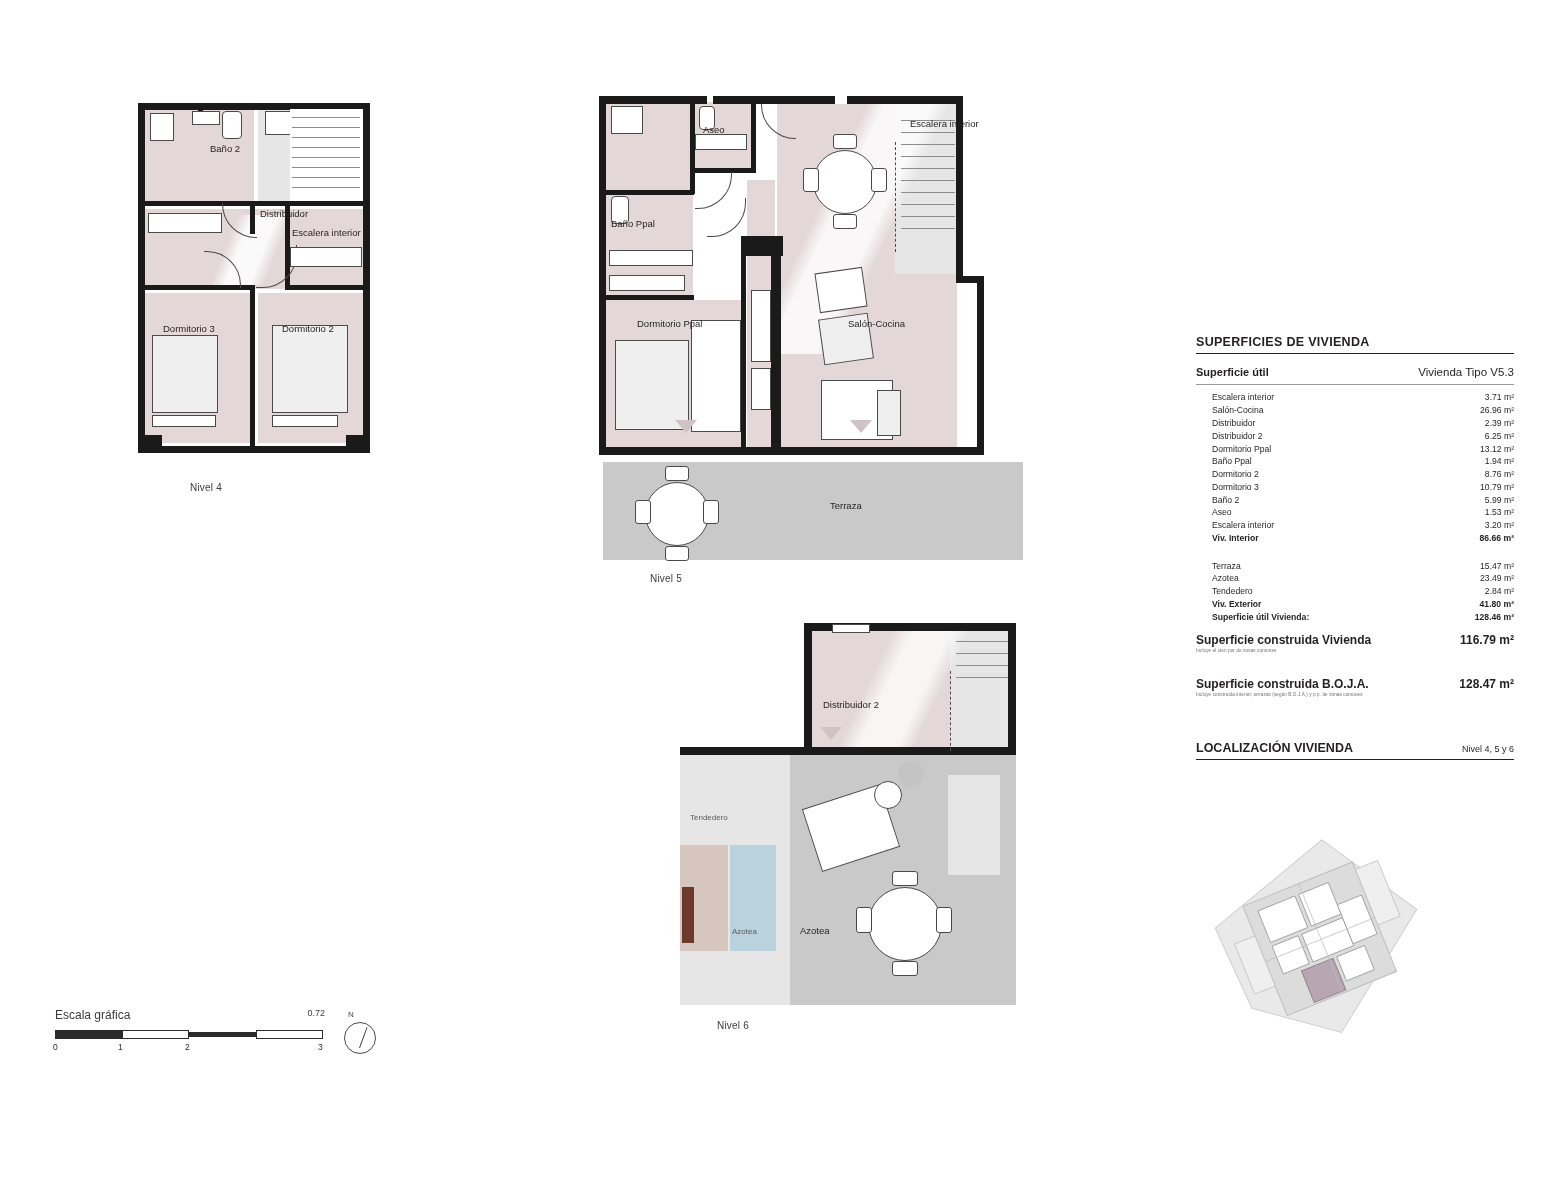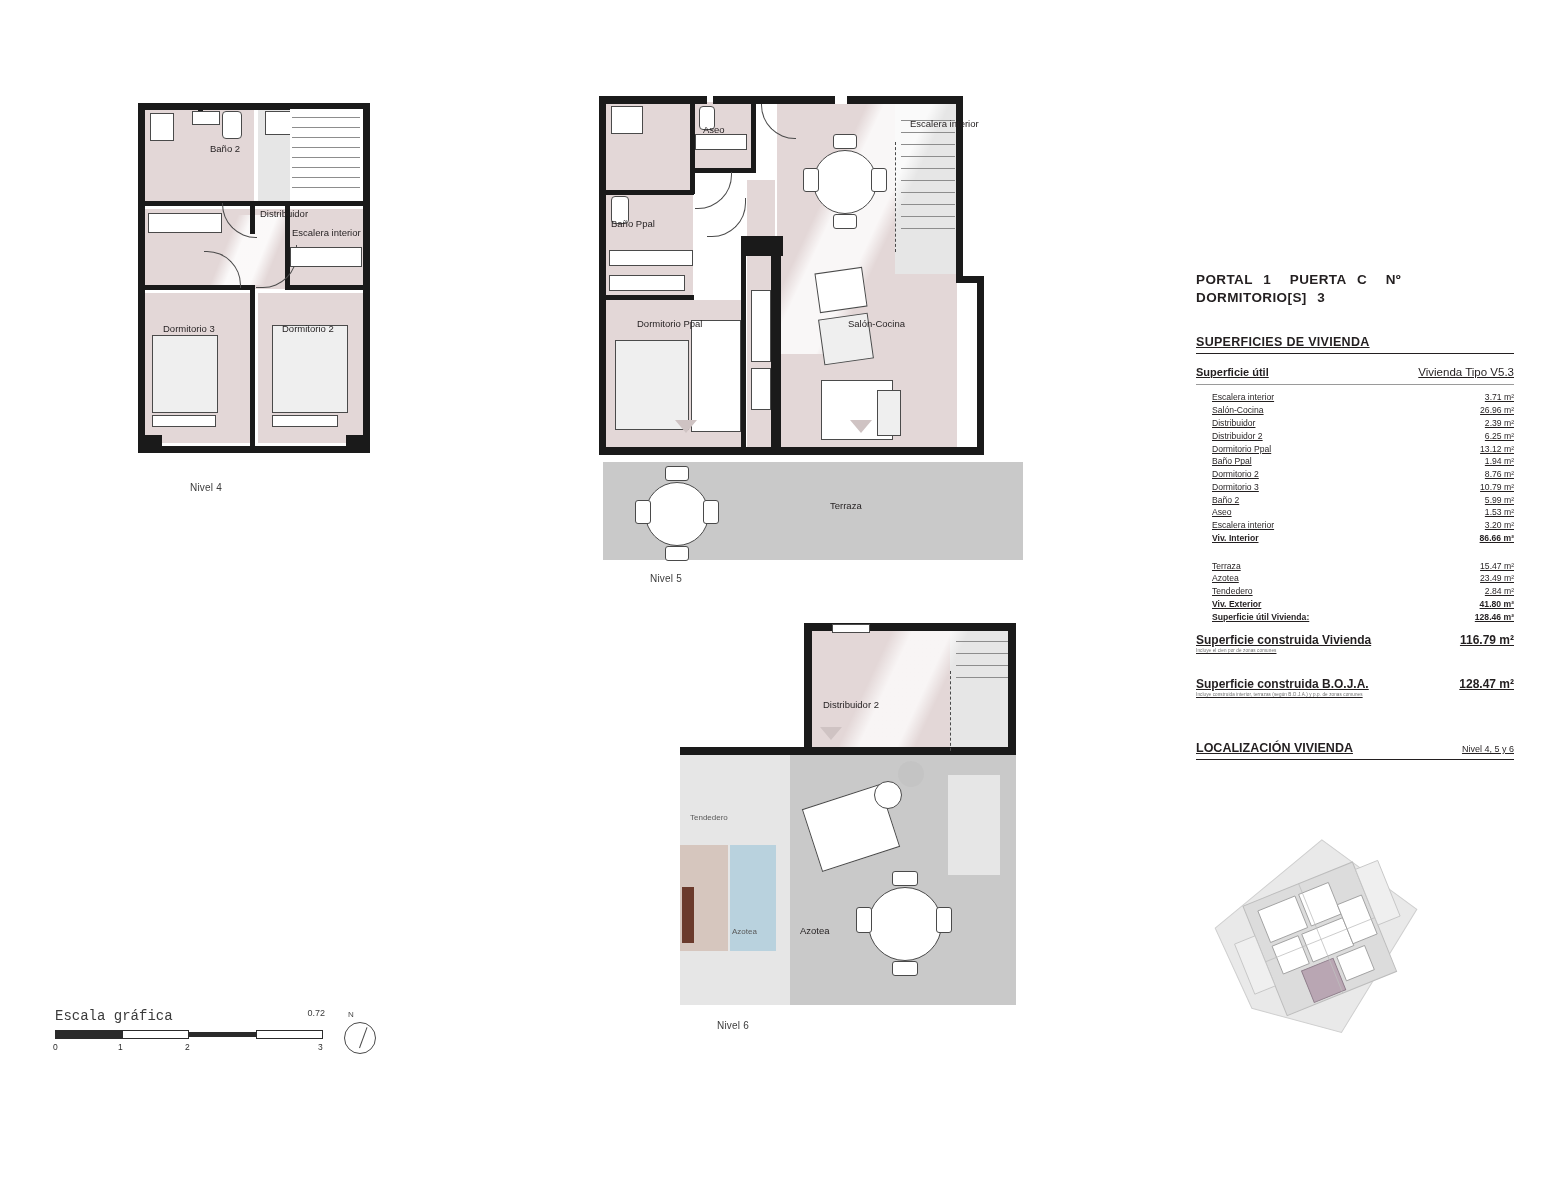--- a/index.html
+++ b/index.html
@@ -39,21 +39,21 @@
   .tbl td{font-size:8.6px;padding:1.4px 0;color:#231f20;}
   .tbl td.v{text-align:right;width:78px;}
   .tbl tr.b td{font-weight:bold;}
   .totline{display:flex;justify-content:space-between;align-items:flex-end;margin-top:10px;}
   .totline .l{font-size:12px;font-weight:bold;}
   .totline .r{font-size:12px;font-weight:bold;}
   .fineprint{font-size:4.6px;color:#6e6e6e;letter-spacing:.1px;margin-top:1px;}
 
   
   .scalewrap{position:absolute;left:55px;top:1008px;width:270px;}
-  .scale-title{font-size:14px;color:#3b3b3b;font-family:Liberation Mono, monospace;}
+  .scale-title{font-size:12px;color:#3b3b3b;}
   .scale-val{position:absolute;right:0;top:0;font-size:9px;color:#3b3b3b;}
   .sbar{position:absolute;top:22px;left:0;width:268px;height:9px;}
   .sbar .seg{position:absolute;top:0;height:9px;border:1px solid #2b2b2b;box-sizing:border-box;}
   .sbar .dark{background:#2b2b2b;}
   .sbar .lite{background:#ffffff;}
   .snum{position:absolute;top:34px;font-size:8.5px;color:#2b2b2b;}
 
   .compass{position:absolute;left:340px;top:1010px;width:42px;height:44px;}
   .compass .circ{position:absolute;left:4px;top:12px;width:30px;height:30px;border:1px solid #4a4a4a;border-radius:50%;}
   .compass .needle{position:absolute;left:19px;top:16px;width:1px;height:22px;background:#4a4a4a;transform:rotate(20deg);transform-origin:bottom center;}
@@ -248,30 +248,22 @@
     <div class="room fill-lgrey" style="left:288px;top:160px;width:52px;height:100px;"></div>
 
     <div class="lbl" style="left:163px;top:84px;">Distribuidor 2</div>
     <div class="lbl-sm" style="left:30px;top:198px;">Tendedero</div>
     <div class="lbl-sm" style="left:72px;top:312px;">Azotea</div>
     <div class="lbl" style="left:140px;top:310px;">Azotea</div>
     <div style="position:absolute;left:160px;top:112px;width:0;height:0;border-left:11px solid transparent;border-right:11px solid transparent;border-top:13px solid #cfc3c3;"></div>
   </div>
   <div class="level-lbl" style="left:672px;top:1020px;">Nivel 6</div>
 
-  <div style="position:absolute;left:1196px;top:270px;width:310px;">
-    <span class="panel-head" style="font-size:13.5px;">PORTAL</span>
-    <span class="panel-head light" style="font-size:13.5px;margin-left:6px;">1</span>
-    <span class="panel-head" style="font-size:13.5px;margin-left:14px;">PUERTA</span>
-    <span class="panel-head light" style="font-size:13.5px;margin-left:6px;">C</span>
-    <span class="panel-head light" style="font-size:13.5px;margin-left:14px;">Nº DORMITORIO[S]</span>
-    <span class="panel-head light" style="font-size:13.5px;margin-left:6px;">3</span>
-  </div>
-
-  <div class="panel" style="top:335px;width:318px;text-decoration:underline;">
+
+  <div class="panel" style="top:335px;width:318px;">
     <div class="sect-title">SUPERFICIES DE VIVIENDA</div>
     <div class="rule"></div>
 
     <div style="height:12px;"></div>
     <div class="sub-row">
       <span class="l">Superficie útil</span>
       <span class="r" style="font-size:11.5px;">Vivienda Tipo V5.3</span>
     </div>
     <div class="rule-thin" style="margin-top:6px;"></div>
 

